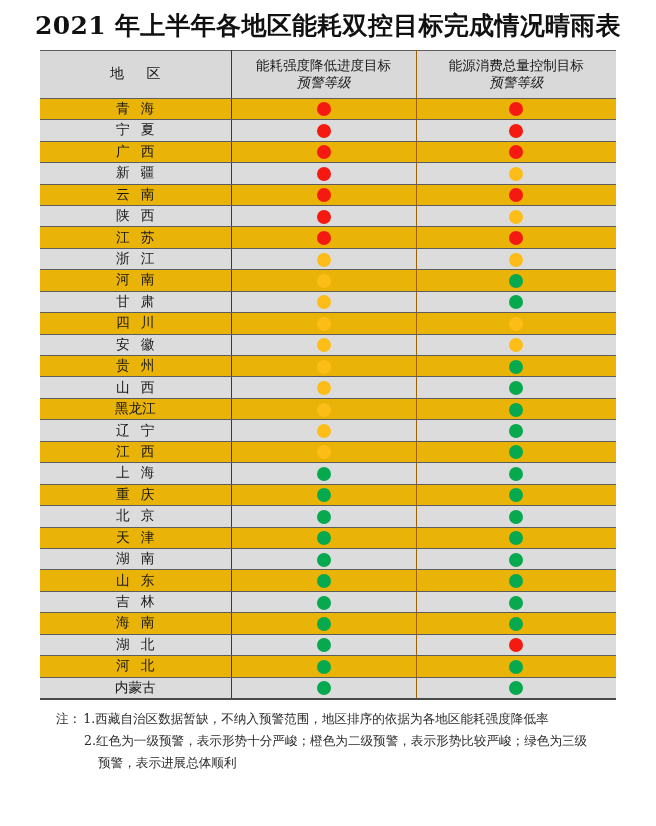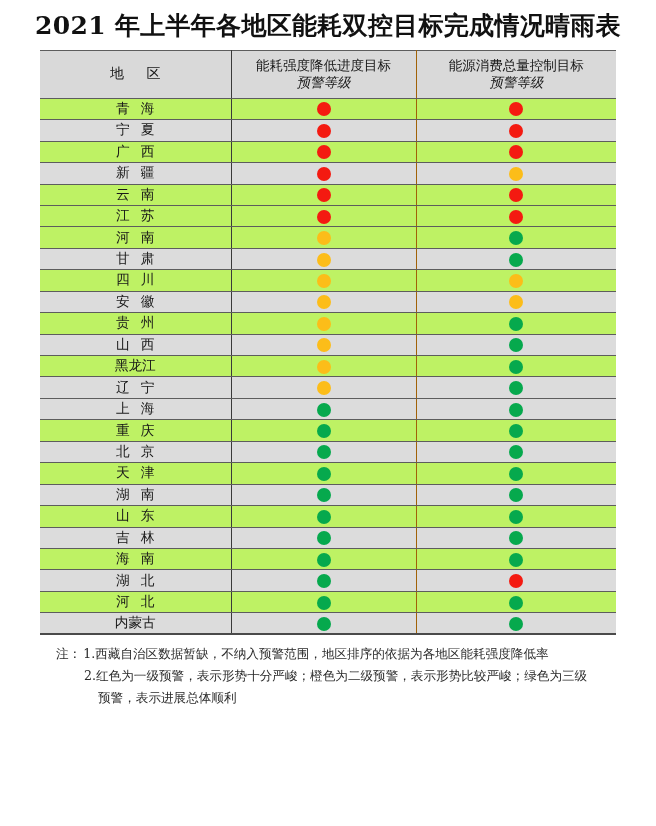--- a/index.html
+++ b/index.html
@@ -65,21 +65,21 @@
     border-top: 2px solid #4a4a4a;
     border-bottom: 1px solid #4a4a4a;
   }
   thead th .hd2 { display: block; font-style: italic; }
   thead th.region-head {
     letter-spacing: 9px;
     text-indent: 9px;
     font-size: 14px;
   }
   tbody tr { height: 21.45px; }
-  tbody tr.odd  td { background: #bef264; }
+  tbody tr.odd  td { background: #eab308; }
   tbody tr.even td { background: #dcdcdc; }
 
   td.cell-region {
     font-size: 13.7px;
     color: #181818;
     letter-spacing: 0;
     white-space: nowrap;
   }
   td.cell-region .rname {
     display: inline-block;
@@ -167,25 +167,35 @@
           <tr class="even">
             <td class="cell-region"><span class="rname sp2">新疆</span></td>
             <td class="cell-dot cell-dot-1"><span class="dot red" style="background: rgb(244, 26, 17);"></span></td>
             <td class="cell-dot "><span class="dot orange" style="background: rgb(252, 189, 25);"></span></td>
           </tr>
           <tr class="odd">
             <td class="cell-region"><span class="rname sp2">云南</span></td>
             <td class="cell-dot cell-dot-1"><span class="dot red" style="background: rgb(244, 26, 17);"></span></td>
             <td class="cell-dot "><span class="dot red" style="background: rgb(244, 26, 17);"></span></td>
           </tr>
+          <tr class="even">
+            <td class="cell-region"><span class="rname sp2">陕西</span></td>
+            <td class="cell-dot cell-dot-1"><span class="dot red" style="background: rgb(244, 26, 17);"></span></td>
+            <td class="cell-dot "><span class="dot orange" style="background: rgb(252, 189, 25);"></span></td>
+          </tr>
           <tr class="odd">
             <td class="cell-region"><span class="rname sp2">江苏</span></td>
             <td class="cell-dot cell-dot-1"><span class="dot red" style="background: rgb(244, 26, 17);"></span></td>
             <td class="cell-dot "><span class="dot red" style="background: rgb(244, 26, 17);"></span></td>
           </tr>
+          <tr class="even">
+            <td class="cell-region"><span class="rname sp2">浙江</span></td>
+            <td class="cell-dot cell-dot-1"><span class="dot orange" style="background: rgb(252, 189, 25);"></span></td>
+            <td class="cell-dot "><span class="dot orange" style="background: rgb(252, 189, 25);"></span></td>
+          </tr>
           <tr class="odd">
             <td class="cell-region"><span class="rname sp2">河南</span></td>
             <td class="cell-dot cell-dot-1"><span class="dot orange" style="background: rgb(252, 189, 25);"></span></td>
             <td class="cell-dot "><span class="dot green" style="background: rgb(6, 169, 77);"></span></td>
           </tr>
           <tr class="even">
             <td class="cell-region"><span class="rname sp2">甘肃</span></td>
             <td class="cell-dot cell-dot-1"><span class="dot orange" style="background: rgb(252, 189, 25);"></span></td>
             <td class="cell-dot "><span class="dot green" style="background: rgb(6, 169, 77);"></span></td>
           </tr>
@@ -209,20 +219,25 @@
             <td class="cell-dot cell-dot-1"><span class="dot orange" style="background: rgb(252, 189, 25);"></span></td>
             <td class="cell-dot "><span class="dot green" style="background: rgb(6, 169, 77);"></span></td>
           </tr>
           <tr class="odd">
             <td class="cell-region"><span class="rname">黑龙江</span></td>
             <td class="cell-dot cell-dot-1"><span class="dot orange" style="background: rgb(252, 189, 25);"></span></td>
             <td class="cell-dot "><span class="dot green" style="background: rgb(6, 169, 77);"></span></td>
           </tr>
           <tr class="even">
             <td class="cell-region"><span class="rname sp2">辽宁</span></td>
+            <td class="cell-dot cell-dot-1"><span class="dot orange" style="background: rgb(252, 189, 25);"></span></td>
+            <td class="cell-dot "><span class="dot green" style="background: rgb(6, 169, 77);"></span></td>
+          </tr>
+          <tr class="odd">
+            <td class="cell-region"><span class="rname sp2">江西</span></td>
             <td class="cell-dot cell-dot-1"><span class="dot orange" style="background: rgb(252, 189, 25);"></span></td>
             <td class="cell-dot "><span class="dot green" style="background: rgb(6, 169, 77);"></span></td>
           </tr>
           <tr class="even">
             <td class="cell-region"><span class="rname sp2">上海</span></td>
             <td class="cell-dot cell-dot-1"><span class="dot green" style="background: rgb(6, 169, 77);"></span></td>
             <td class="cell-dot "><span class="dot green" style="background: rgb(6, 169, 77);"></span></td>
           </tr>
           <tr class="odd">
             <td class="cell-region"><span class="rname sp2">重庆</span></td>

